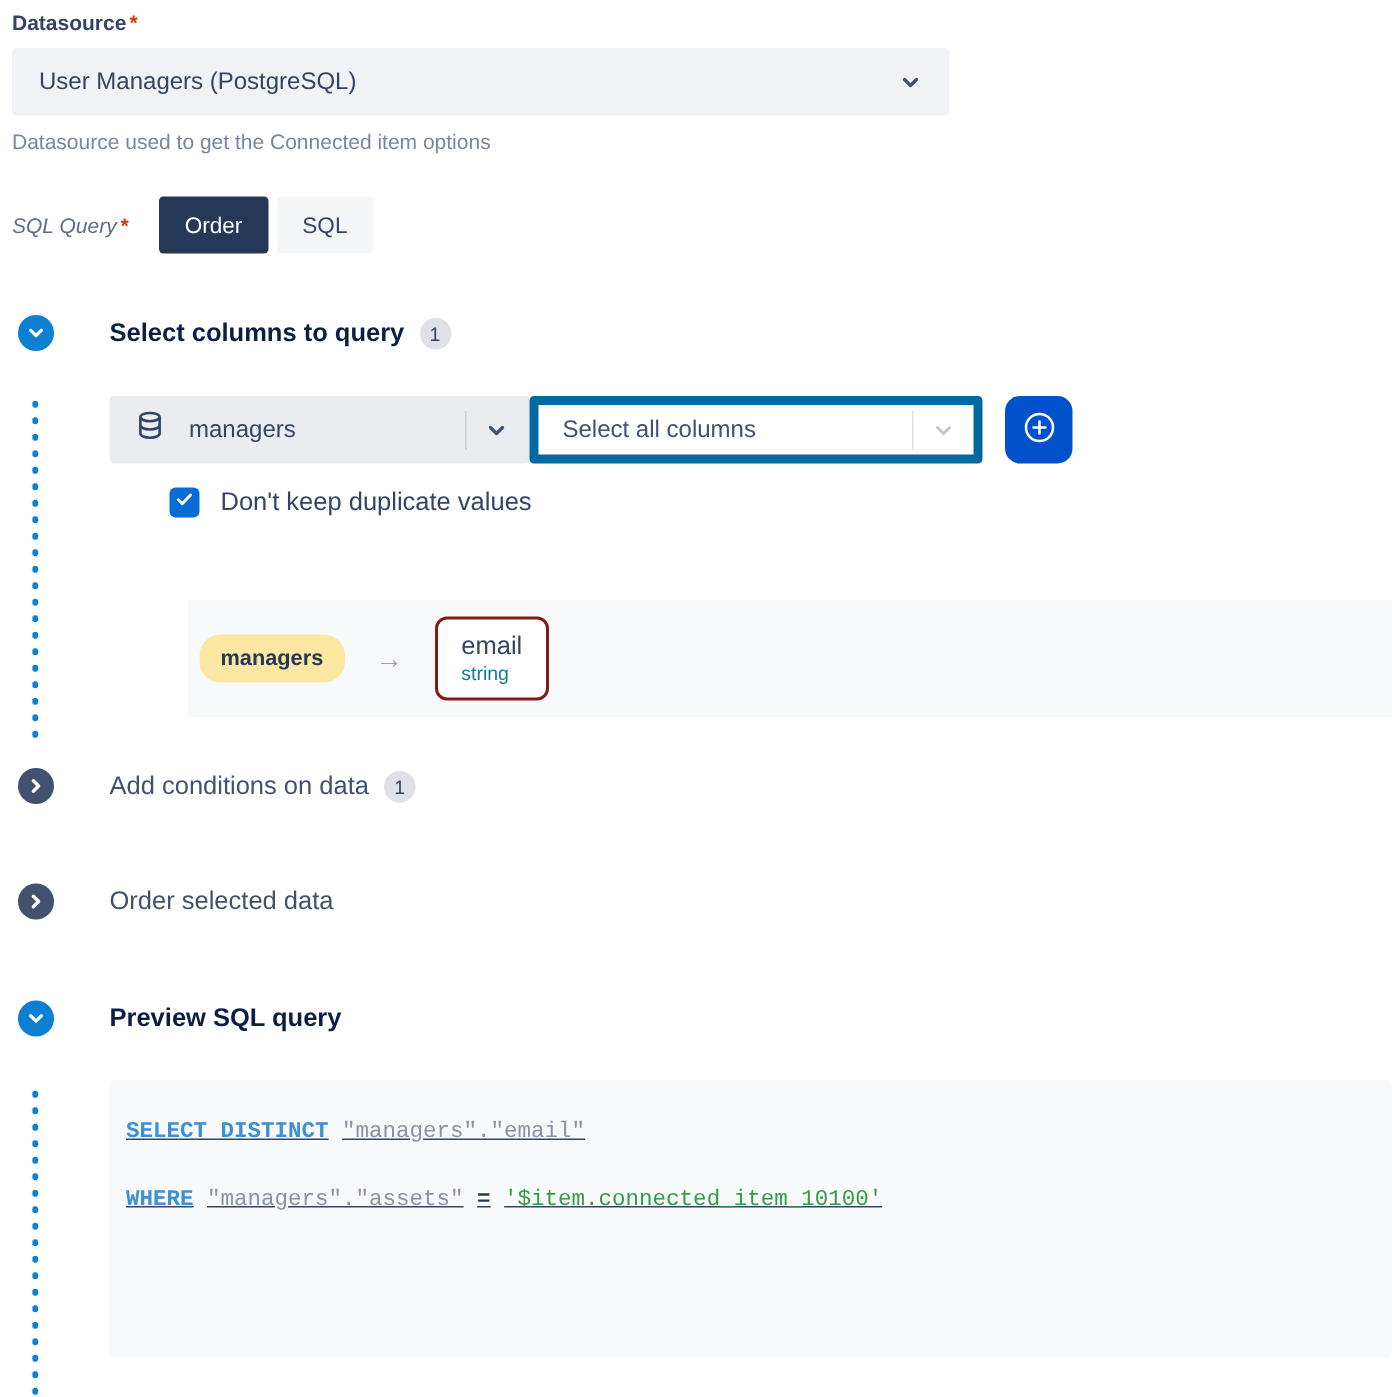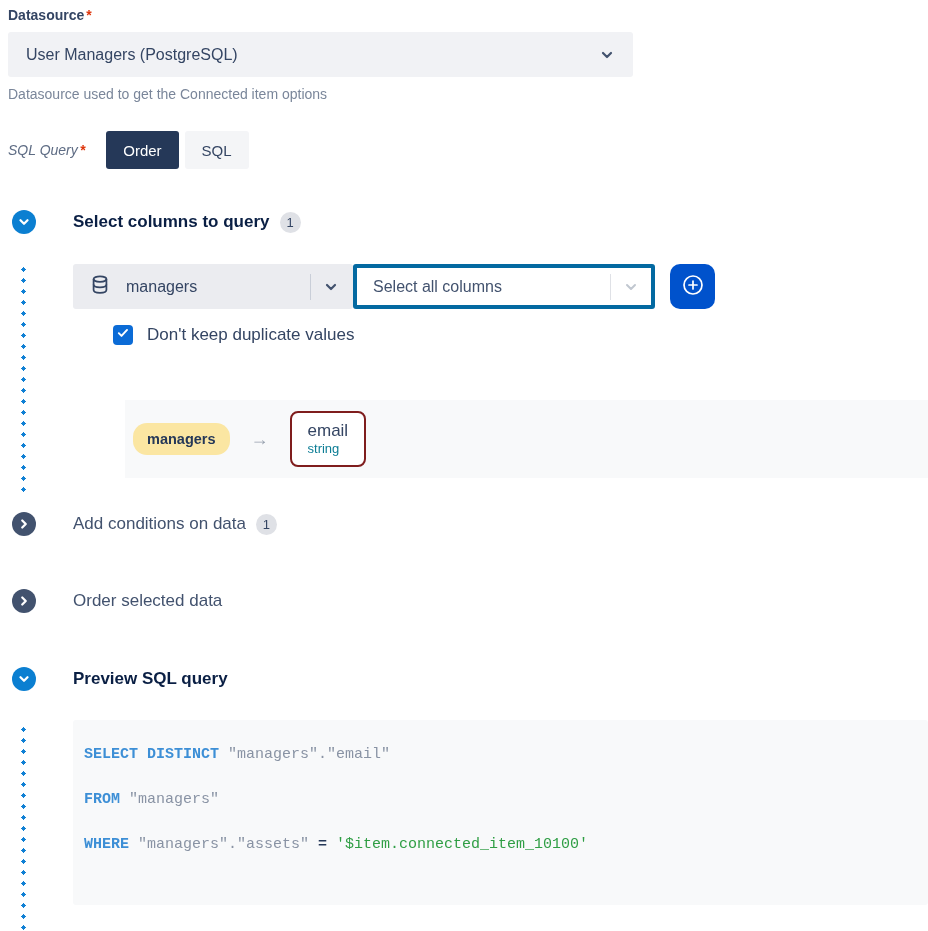--- a/index.html
+++ b/index.html
@@ -55,35 +55,35 @@
     display:inline-flex; align-items:center; justify-content:center;
   }
 
   .section-body { position:relative; padding-left:65px; }
   .section-body::before {
     content:""; position:absolute; left:13px; width:5px;
     top:0; bottom:-14px;
     background-image: radial-gradient(circle 2.2px at 2.5px 5.5px, #1080d4 98%, transparent 100%);
     background-size:5px 11px; background-repeat:repeat-y;
   }
-  .section-body.sql-body { margin-top:29px; }
+  .section-body.sql-body { margin-top:29px;text-decoration:underline; }
   .section-body.sql-body::before { top:4px; bottom:-26px; }
   .section-body.cols-body { margin-top:30px; }
 
   
   .selector-row { display:flex; align-items:center; }
   .table-select {
     width:280px; height:45px; background:#ebecf0; border-radius:3px;
     display:flex; align-items:center; padding:0 12px 0 16px; cursor:pointer;
   }
   .table-select .tbl-name { font-size:16px; color:#344563; margin-left:15px; }
   .vdiv { width:1px; height:26px; background:#c9ced8; margin-left:auto; }
   .table-select .chev { margin:0 2px 0 12px; display:flex; }
   .columns-select {
-    width:302px; height:45px; background:#ffffff; border:4px solid #0369a1;
+    width:302px; height:45px; background:#ffffff; border:6px solid #0369a1;
     border-radius:3px; display:flex; align-items:center; padding:0 10px 0 16px;
     cursor:pointer;
   }
   .columns-select .ph { font-size:16px; color:#42526e; }
   .vdiv.light { background:#dfe1e6; }
   .columns-select .chev { margin:0 2px 0 12px; display:flex; }
   .add-btn {
     margin-left:15px; width:45px; height:45px; border:none; cursor:pointer;
     background:#0052cc; border-radius:10px;
     display:flex; align-items:center; justify-content:center;
@@ -256,24 +256,20 @@
     <span class="section-title open">Preview SQL query</span>
   </div>
 
   <div class="section-body sql-body">
     <div class="sql-panel">
       <div class="code-line">
         <span class="kw">SELECT DISTINCT</span>
         <span class="ident">"managers"."email"</span>
       </div>
       <div class="code-line">
-        <span class="kw">FROM</span>
-        <span class="ident">"managers"</span>
-      </div>
-      <div class="code-line">
         <span class="kw">WHERE</span>
         <span class="ident">"managers"."assets"</span>
         <span class="op">=</span>
         <span class="strlit">'$item.connected_item_10100'</span>
       </div>
     </div>
   </div>
 
 </div>
 

